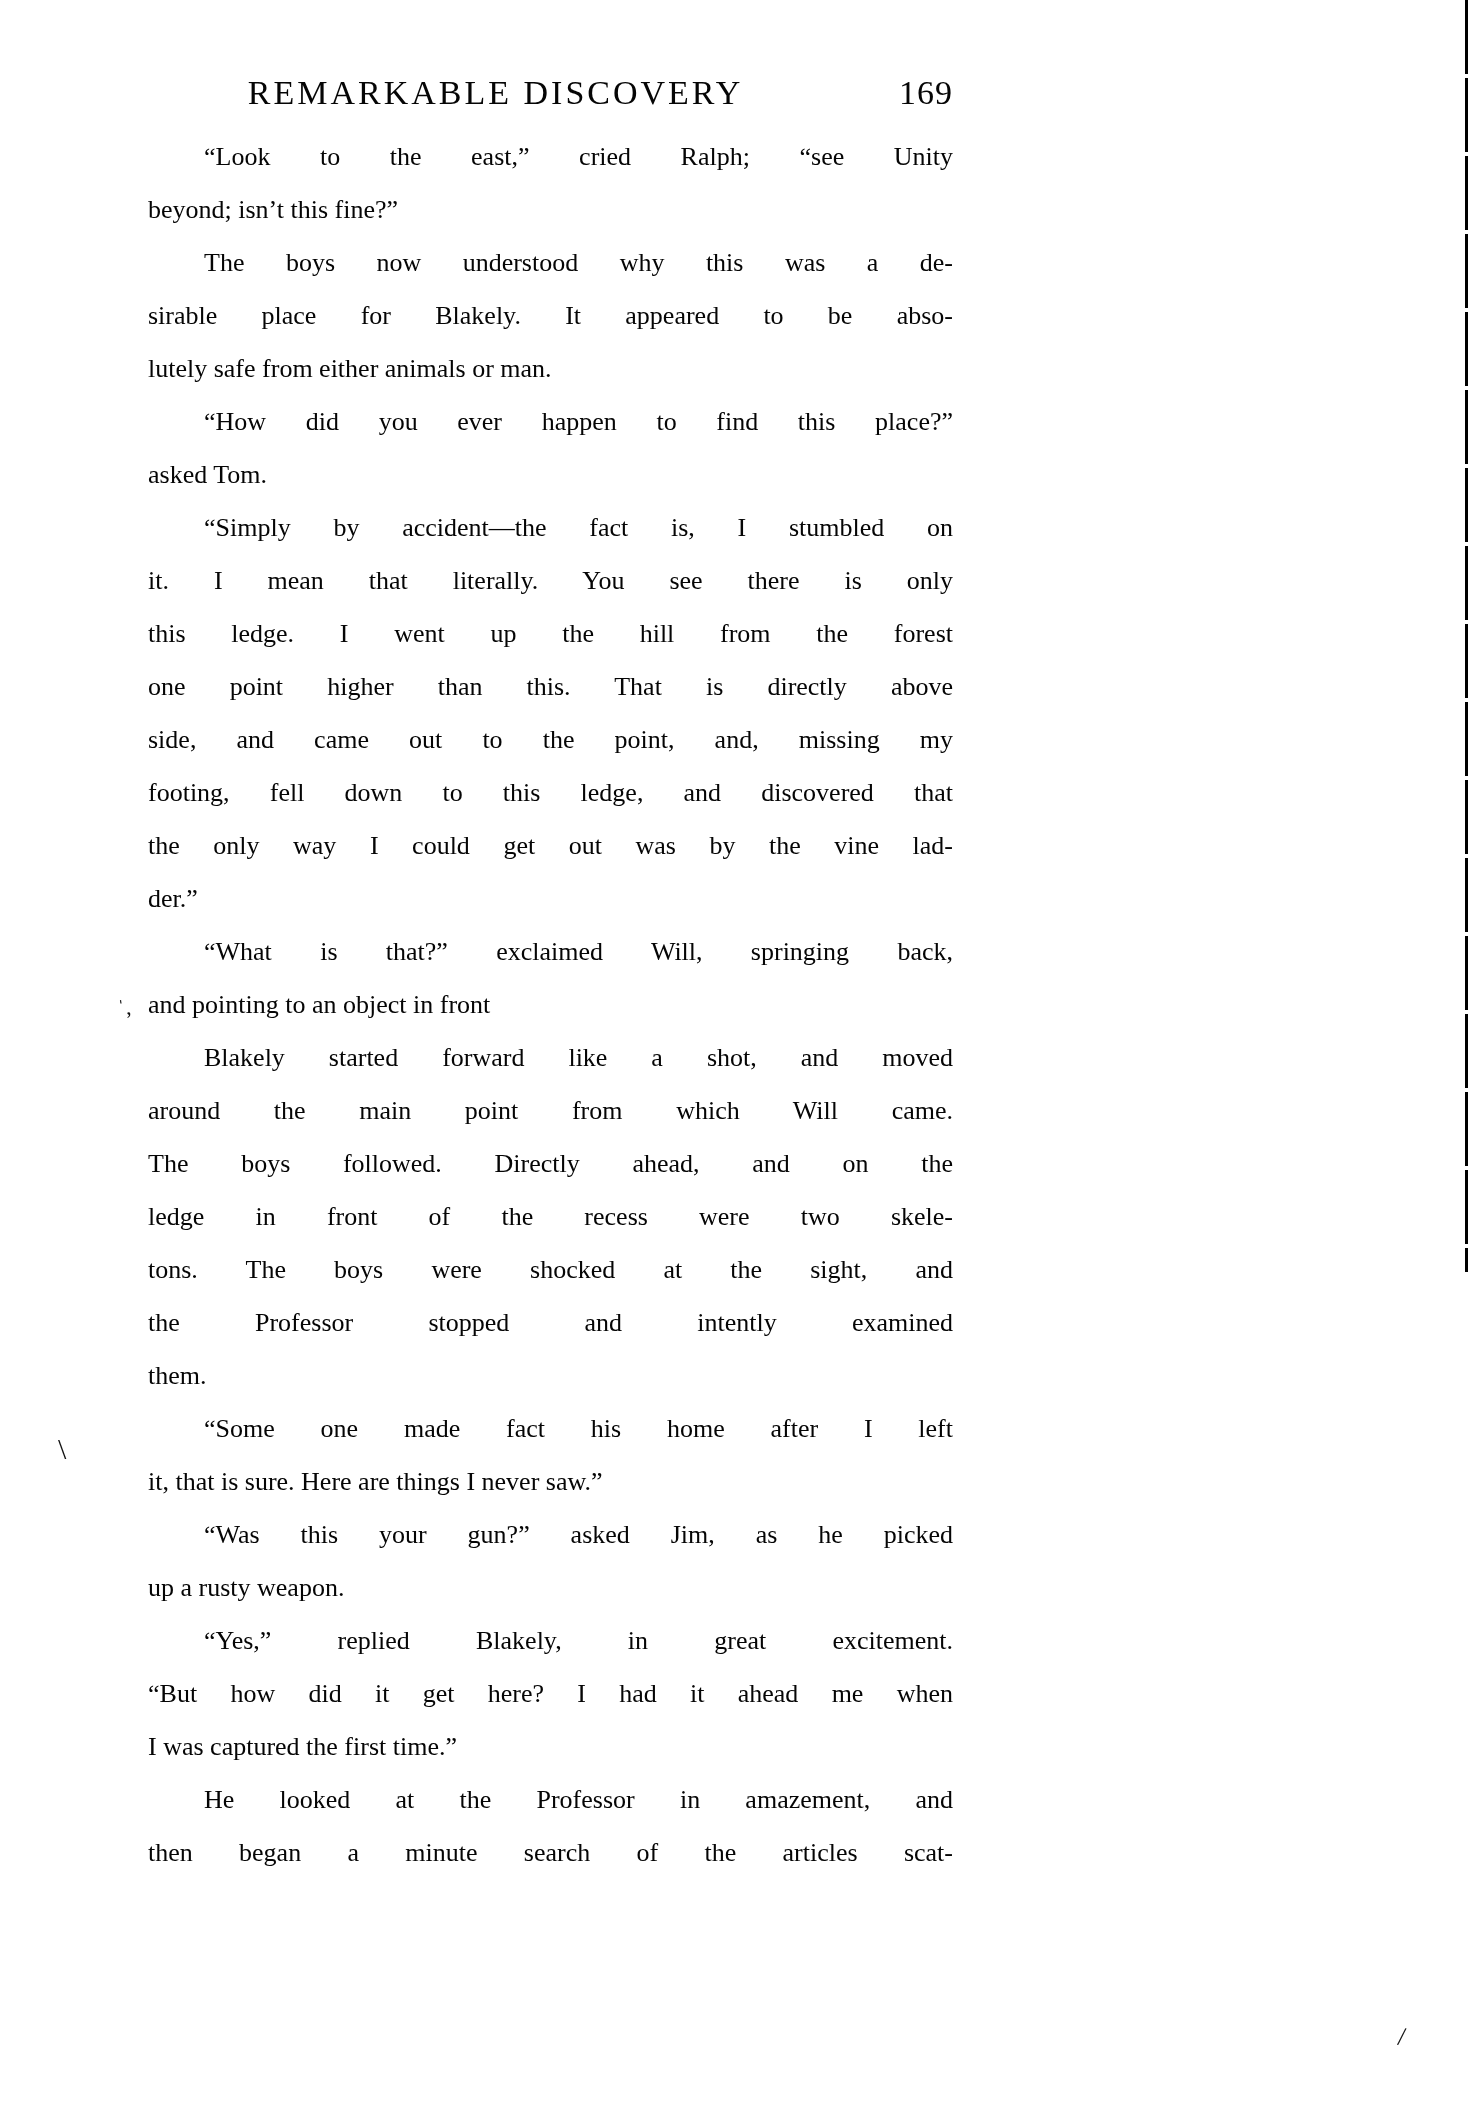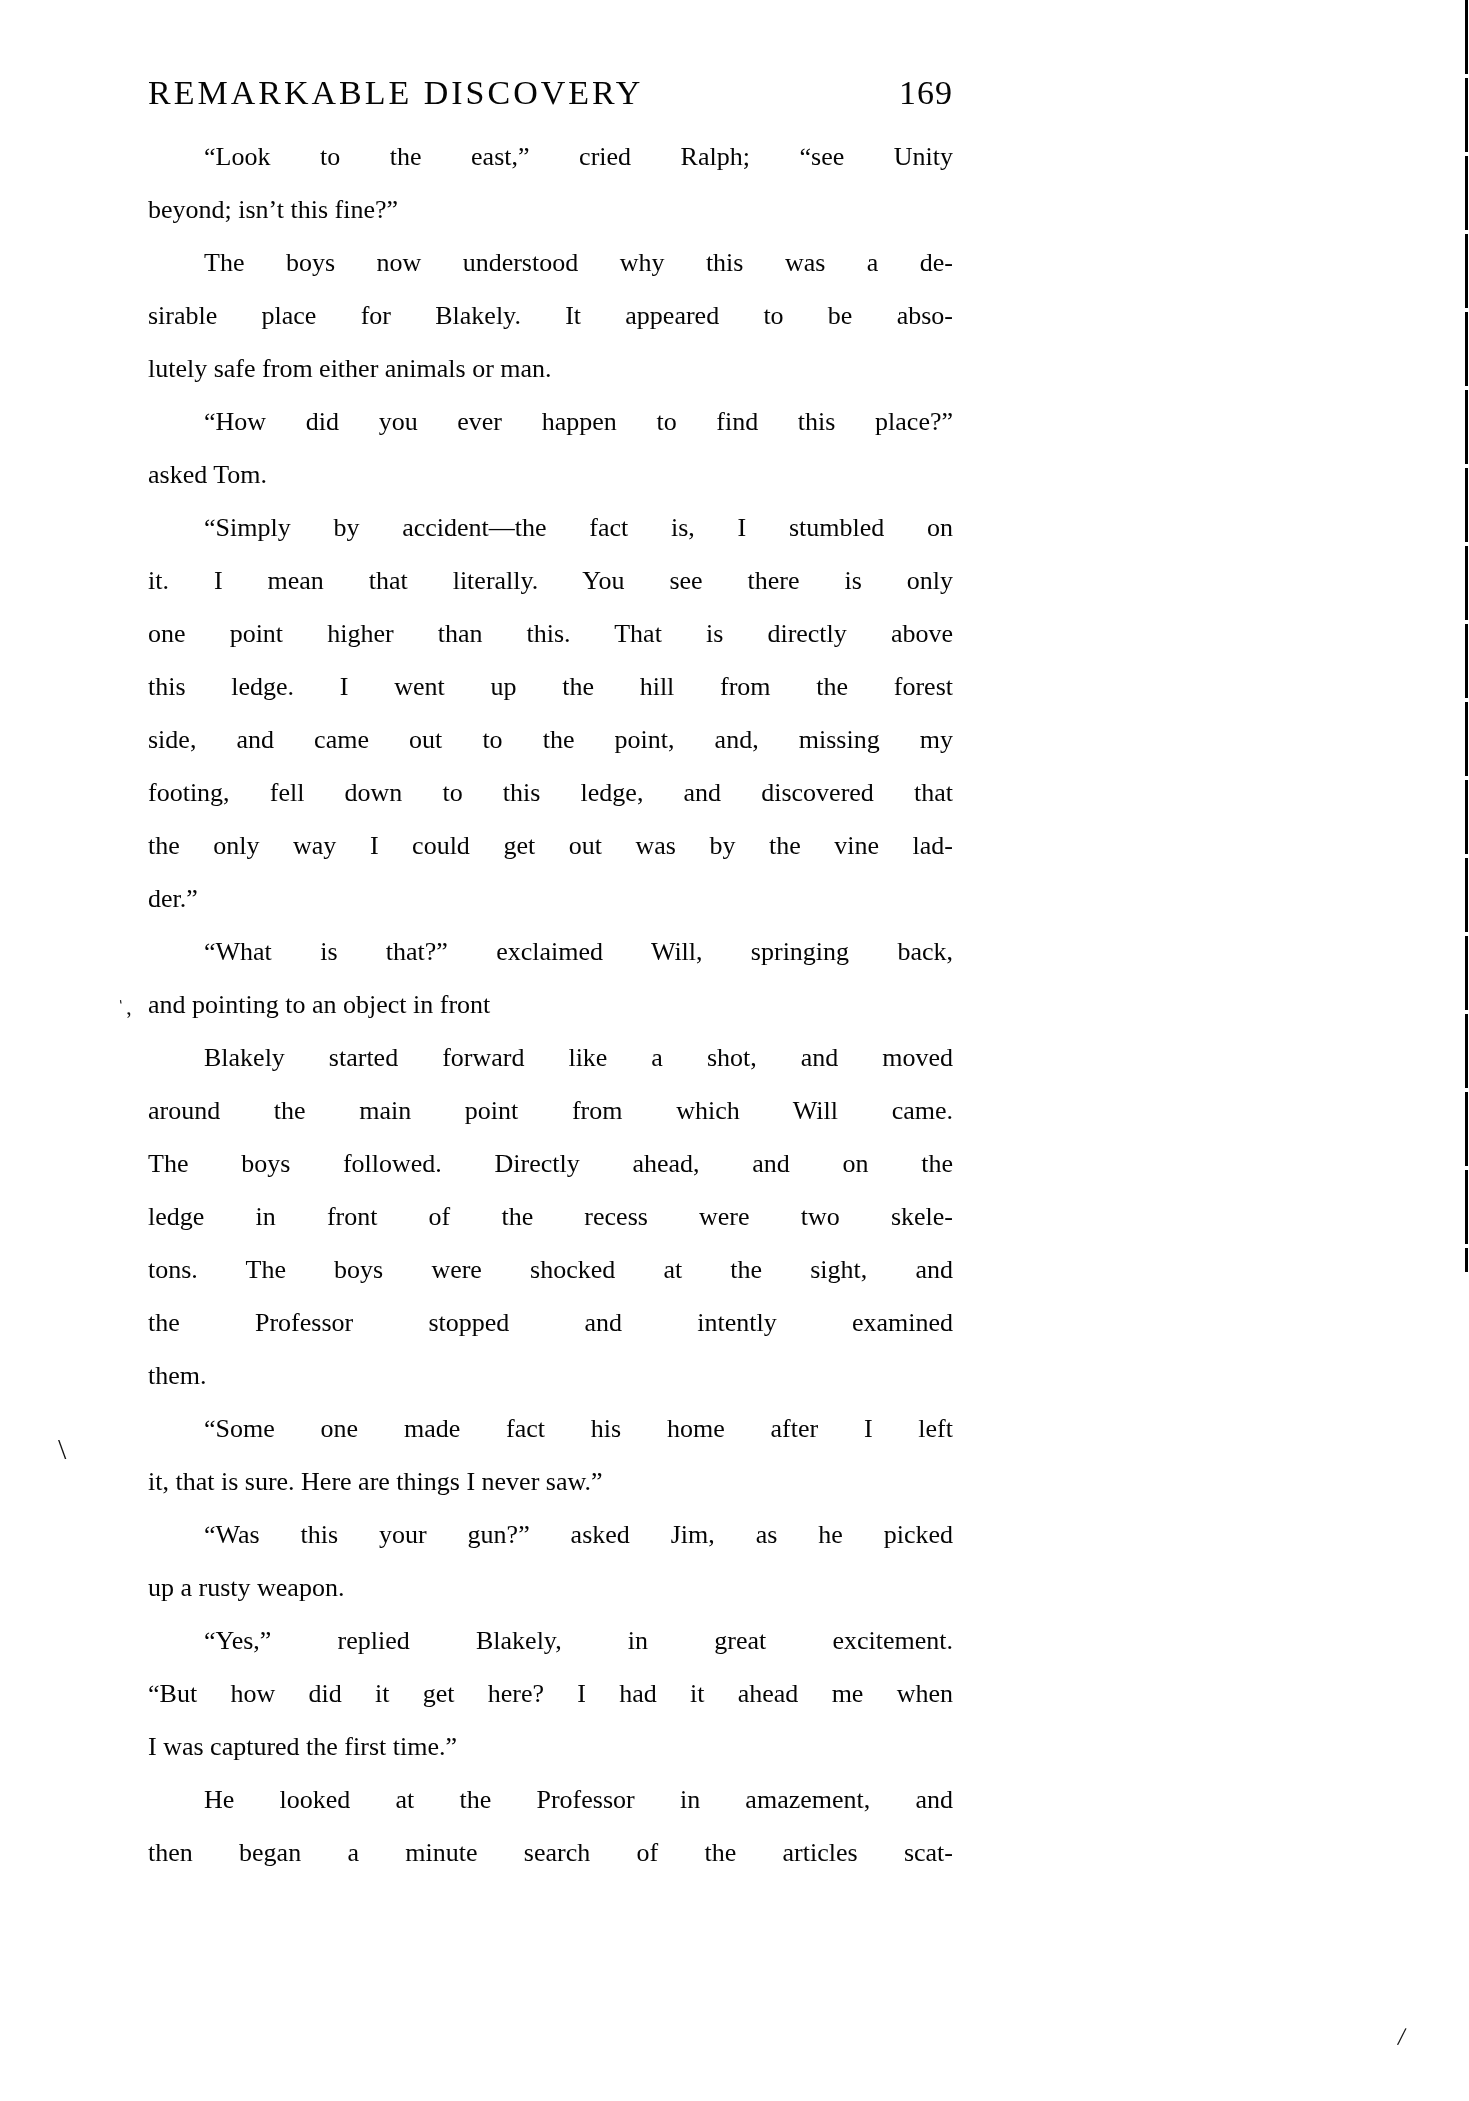--- a/index.html
+++ b/index.html
@@ -11,21 +11,21 @@
     color:#050505;
     overflow:hidden;
   }
   .page{position:absolute;inset:0;background:#fff;}
 
   
   .hdr{
     position:absolute;left:148px;top:74px;width:805px;height:46px;
   }
   .hdr-title{
-    position:absolute;left:0;right:110px;
+    position:absolute;left:0;right:110px;text-align:center;
     font-size:34px;letter-spacing:3px;font-weight:400;
     white-space:nowrap;
   }
   .hdr-num{
     position:absolute;right:0;top:0;
     font-size:34px;letter-spacing:1px;
   }
 
   
   .txt{
@@ -87,22 +87,22 @@
   <div class="txt">
     <div class="ln i j">“Look to the east,” cried Ralph; “see Unity</div>
     <div class="ln">beyond; isn’t this fine?”</div>
     <div class="ln i j">The boys now understood why this was a de-</div>
     <div class="ln j">sirable place for Blakely.  It appeared to be abso-</div>
     <div class="ln">lutely safe from either animals or man.</div>
     <div class="ln i j">“How did you ever happen to find this place?”</div>
     <div class="ln">asked Tom.</div>
     <div class="ln i j">“Simply by accident—the fact is, I stumbled on</div>
     <div class="ln j">it.  I mean that literally.  You see there is only</div>
+    <div class="ln j">this ledge.  I went up the hill from the forest</div>
     <div class="ln j">one point higher than this.  That is directly above</div>
-    <div class="ln j">this ledge.  I went up the hill from the forest</div>
     <div class="ln j">side, and came out to the point, and, missing my</div>
     <div class="ln j">footing, fell down to this ledge, and discovered that</div>
     <div class="ln j">the only way I could get out was by the vine lad-</div>
     <div class="ln">der.”</div>
     <div class="ln i j">“What is that?” exclaimed Will, springing back,</div>
     <div class="ln">and pointing to an object in front</div>
     <div class="ln i j">Blakely started forward like a shot, and moved</div>
     <div class="ln j">around the main point from which Will came.</div>
     <div class="ln j">The boys followed.  Directly ahead, and on the</div>
     <div class="ln j">ledge in front of the recess were two skele-</div>

